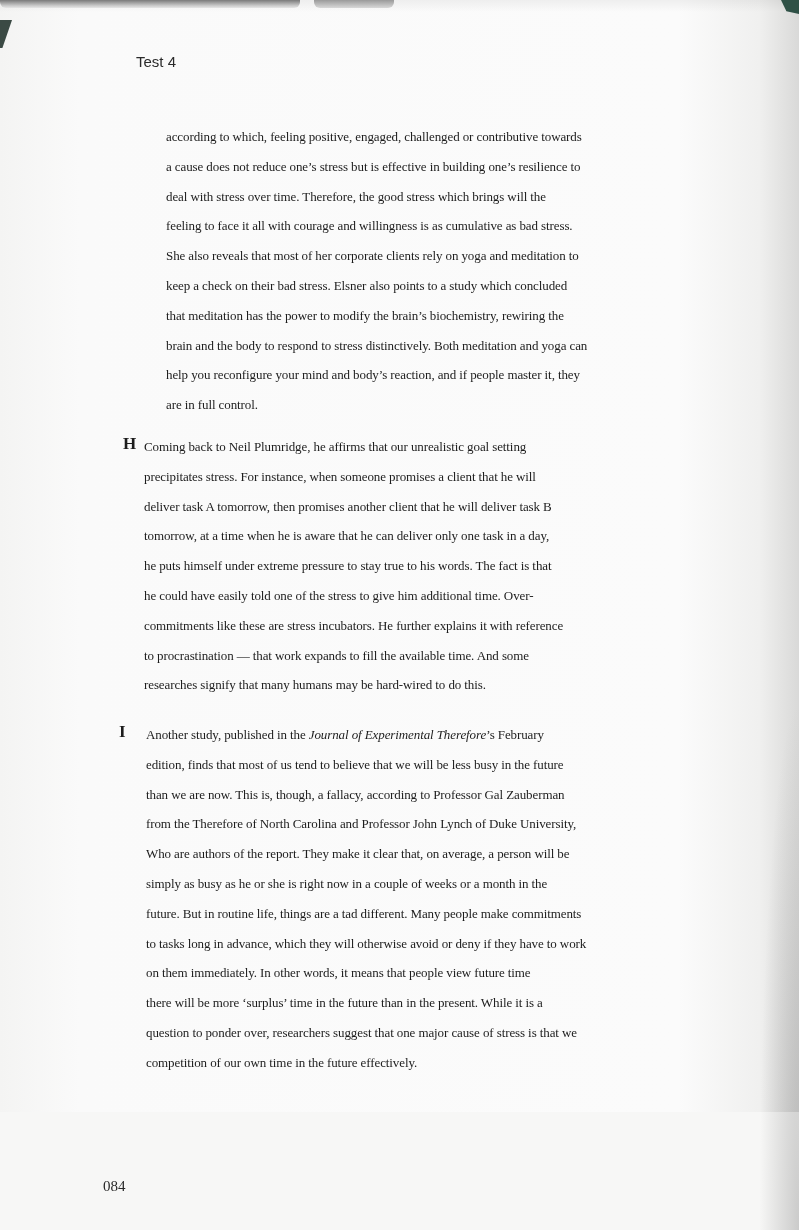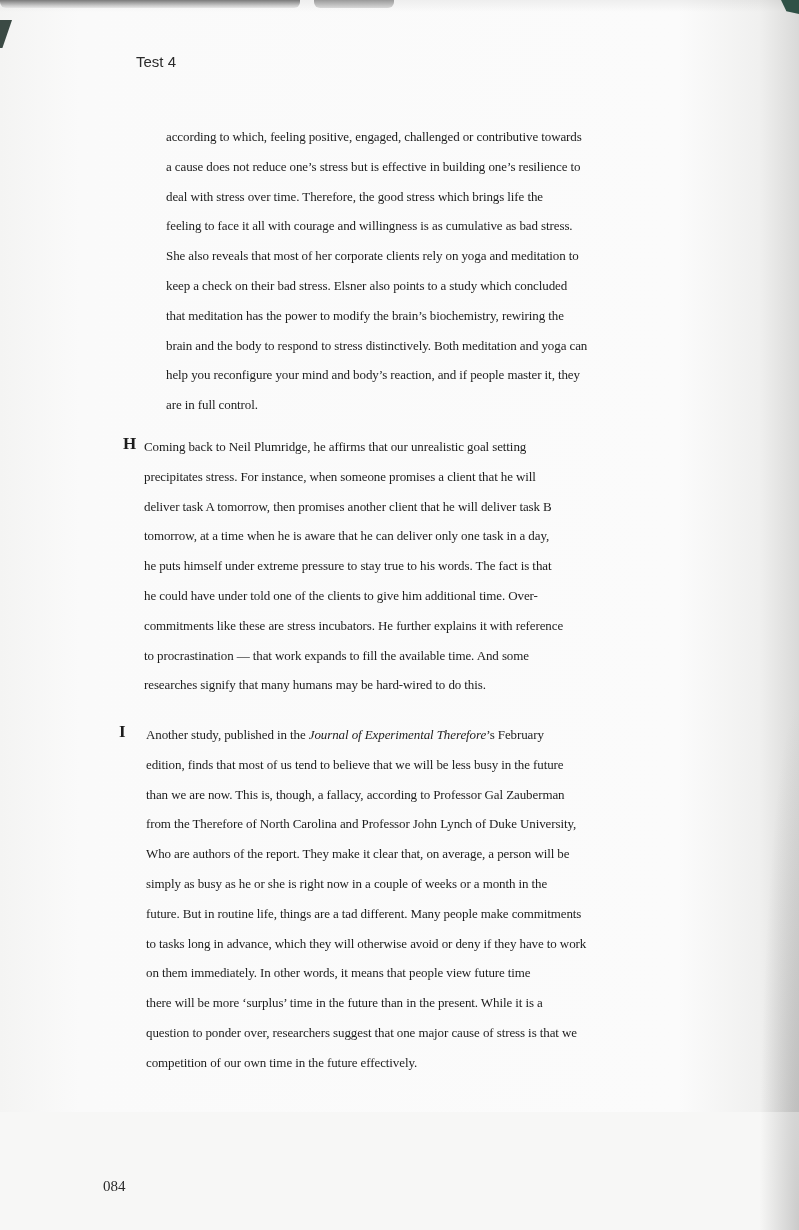--- a/index.html
+++ b/index.html
@@ -102,38 +102,38 @@
   <div class="binding-strip right"></div>
   <div class="tab-mark"></div>
   <div class="corner-mark"></div>
   <div class="right-edge-shade"></div>
 
   <div class="running-head">Test 4</div>
 
   <div class="para" id="para-g">
     <span class="line">according to which, feeling positive, engaged, challenged or contributive towards</span>
     <span class="line">a cause does not reduce one’s stress but is effective in building one’s resilience to</span>
-    <span class="line">deal with stress over time. Therefore, the good stress which brings life the</span>
+    <span class="line">deal with stress over time. Therefore, the good stress which brings will the</span>
     <span class="line">feeling to face it all with courage and willingness is as cumulative as bad stress.</span>
     <span class="line">She also reveals that most of her corporate clients rely on yoga and meditation to</span>
     <span class="line">keep a check on their bad stress. Elsner also points to a study which concluded</span>
     <span class="line">that meditation has the power to modify the brain’s biochemistry, rewiring the</span>
     <span class="line">brain and the body to respond to stress distinctively. Both meditation and yoga can</span>
     <span class="line">help you reconfigure your mind and body’s reaction, and if people master it, they</span>
     <span class="line">are in full control.</span>
   </div>
 
   <div class="para-label" id="label-h">H</div>
   <div class="para" id="para-h">
     <span class="line">Coming back to Neil Plumridge, he affirms that our unrealistic goal setting</span>
     <span class="line">precipitates stress. For instance, when someone promises a client that he will</span>
     <span class="line">deliver task A tomorrow, then promises another client that he will deliver task B</span>
     <span class="line">tomorrow, at a time when he is aware that he can deliver only one task in a day,</span>
     <span class="line">he puts himself under extreme pressure to stay true to his words. The fact is that</span>
-    <span class="line">he could have under told one of the clients to give him additional time. Over-</span>
+    <span class="line">he could have easily told one of the stress to give him additional time. Over-</span>
     <span class="line">commitments like these are stress incubators. He further explains it with reference</span>
     <span class="line">to procrastination — that work expands to fill the available time. And some</span>
     <span class="line">researches signify that many humans may be hard-wired to do this.</span>
   </div>
 
   <div class="para-label" id="label-i">I</div>
   <div class="para" id="para-i">
     <span class="line"><span>Another study, published in the </span><em>Journal of Experimental Therefore</em><span>’s February</span></span>
     <span class="line">edition, finds that most of us tend to believe that we will be less busy in the future</span>
     <span class="line">than we are now. This is, though, a fallacy, according to Professor Gal Zauberman</span>

